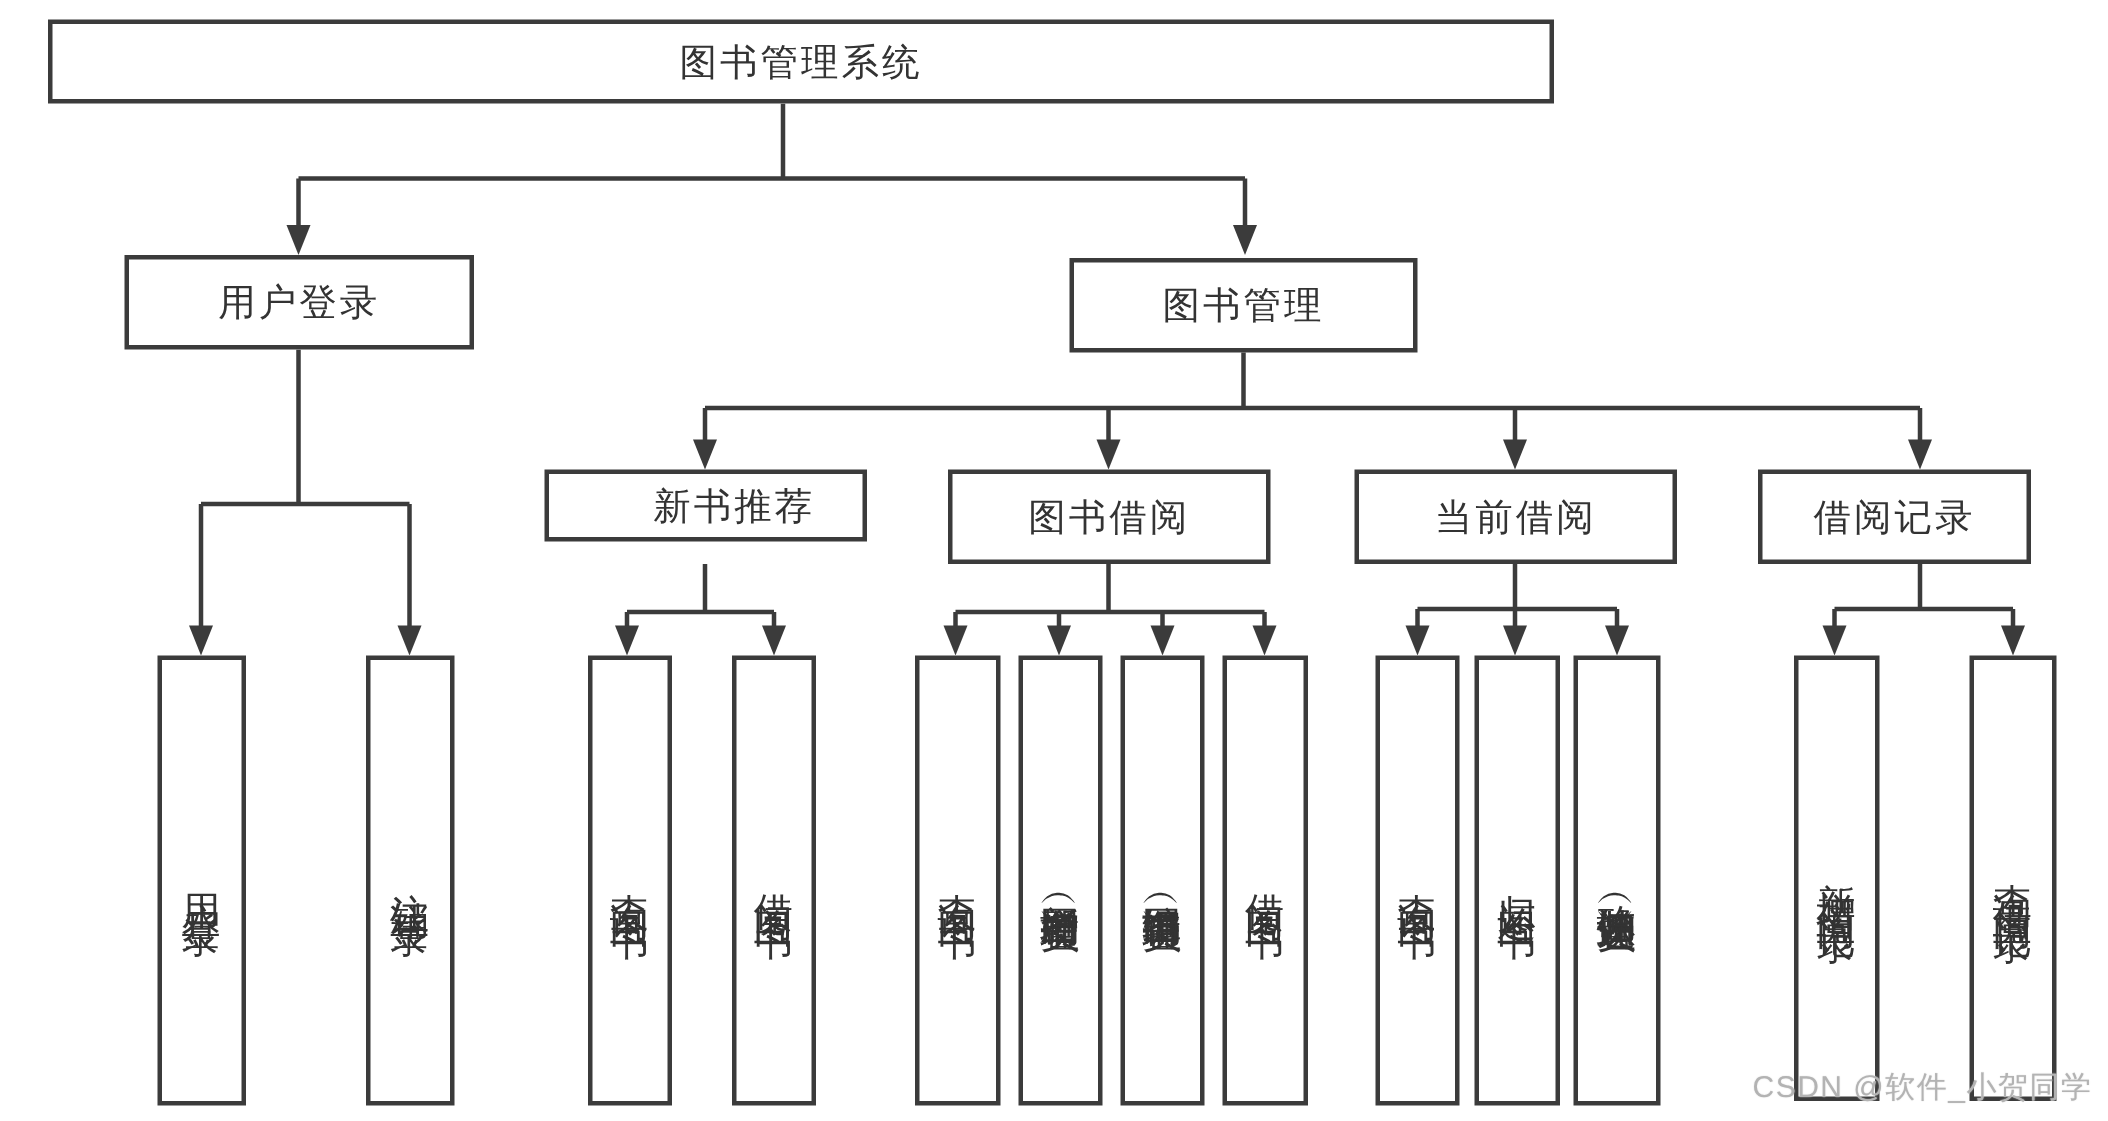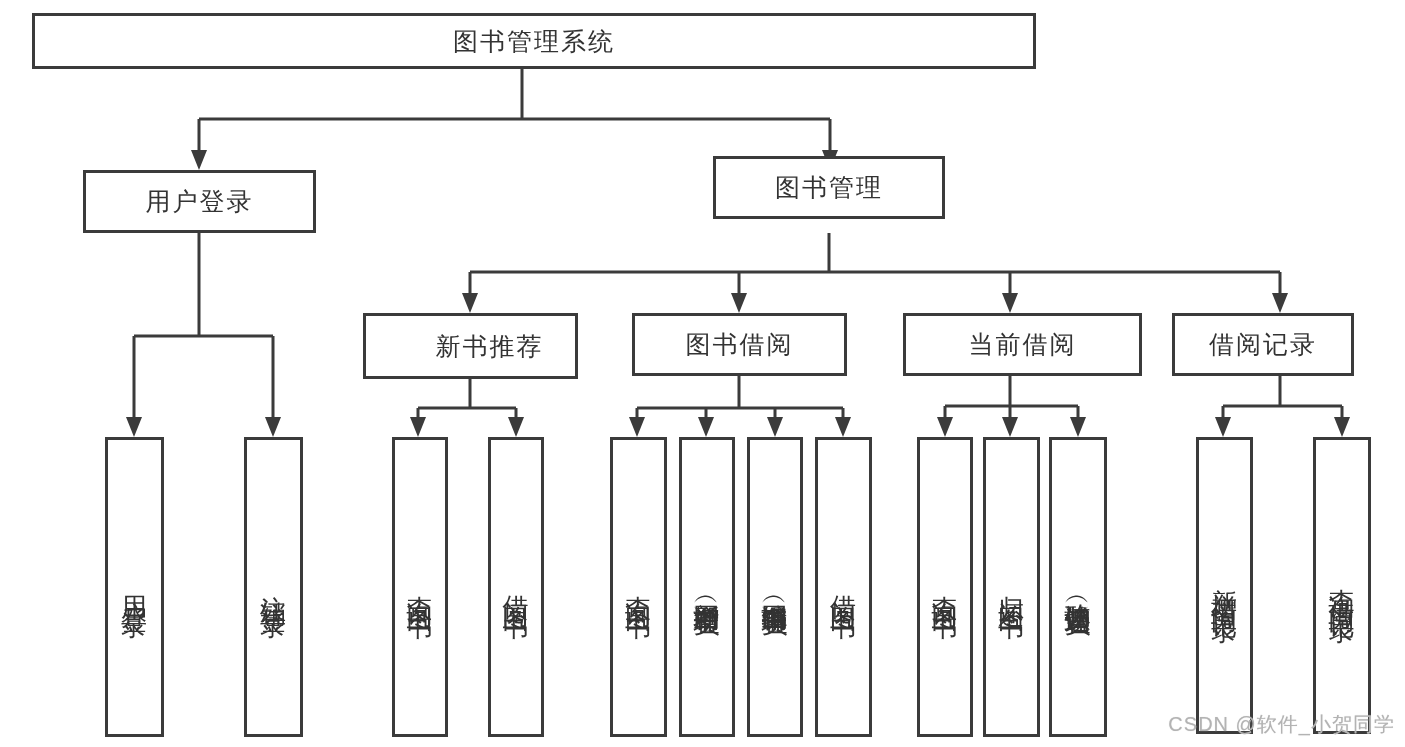--- a/index.html
+++ b/index.html
@@ -89,25 +89,25 @@
     <polygon fill="#3b3b3b" stroke="none" points="1070,417 1086,417 1078,437"></polygon>
 
     <path d="M1280 376 V406 M1223 406 H1342 M1223 406 V423 M1342 406 V423"></path>
     <polygon fill="#3b3b3b" stroke="none" points="1215,417 1231,417 1223,437"></polygon>
     <polygon fill="#3b3b3b" stroke="none" points="1334,417 1350,417 1342,437"></polygon>
   </svg>
 
   <div class="box hbox" style="left:32px; top:13px; width:1004px; height:56px;">图书管理系统</div>
 
   <div class="box hbox" style="left:83px; top:170px; width:233px; height:63px;">用户登录</div>
-  <div class="box hbox" style="left:713px; top:156px; width:232px; height:63px;">图书管理</div>
+  <div class="box hbox" style="left:713px; top:172px; width:232px; height:63px;">图书管理</div>
 
-  <div class="box hbox" style="left:363px; top:313px; width:215px; height:66px;padding-left:38px;">新书推荐</div>
+  <div class="box hbox" style="left:363px; top:313px; width:215px; height:48px;padding-left:38px;">新书推荐</div>
   <div class="box hbox" style="left:632px; top:313px; width:215px; height:63px;">图书借阅</div>
-  <div class="box hbox" style="left:903px; top:313px; width:239px; height:63px;">当前借阅</div>
+  <div class="box hbox" style="left:903px; top:313px; width:215px; height:63px;">当前借阅</div>
   <div class="box hbox" style="left:1172px; top:313px; width:182px; height:63px;">借阅记录</div>
 
   <div class="box vbox" style="left:105px; top:437px; width:59px; height:300px;">用户登录</div>
   <div class="box vbox" style="left:244px; top:437px; width:59px; height:300px;">注销登录</div>
 
   <div class="box vbox" style="left:392px; top:437px; width:56px; height:300px;">查询图书</div>
   <div class="box vbox" style="left:488px; top:437px; width:56px; height:300px;">借阅图书</div>
 
   <div class="box vbox" style="left:610px; top:437px; width:57px; height:300px;">查询图书</div>
   <div class="box vbox tight" style="left:679px; top:437px; width:56px; height:300px;">新增图书（管理员）</div>

